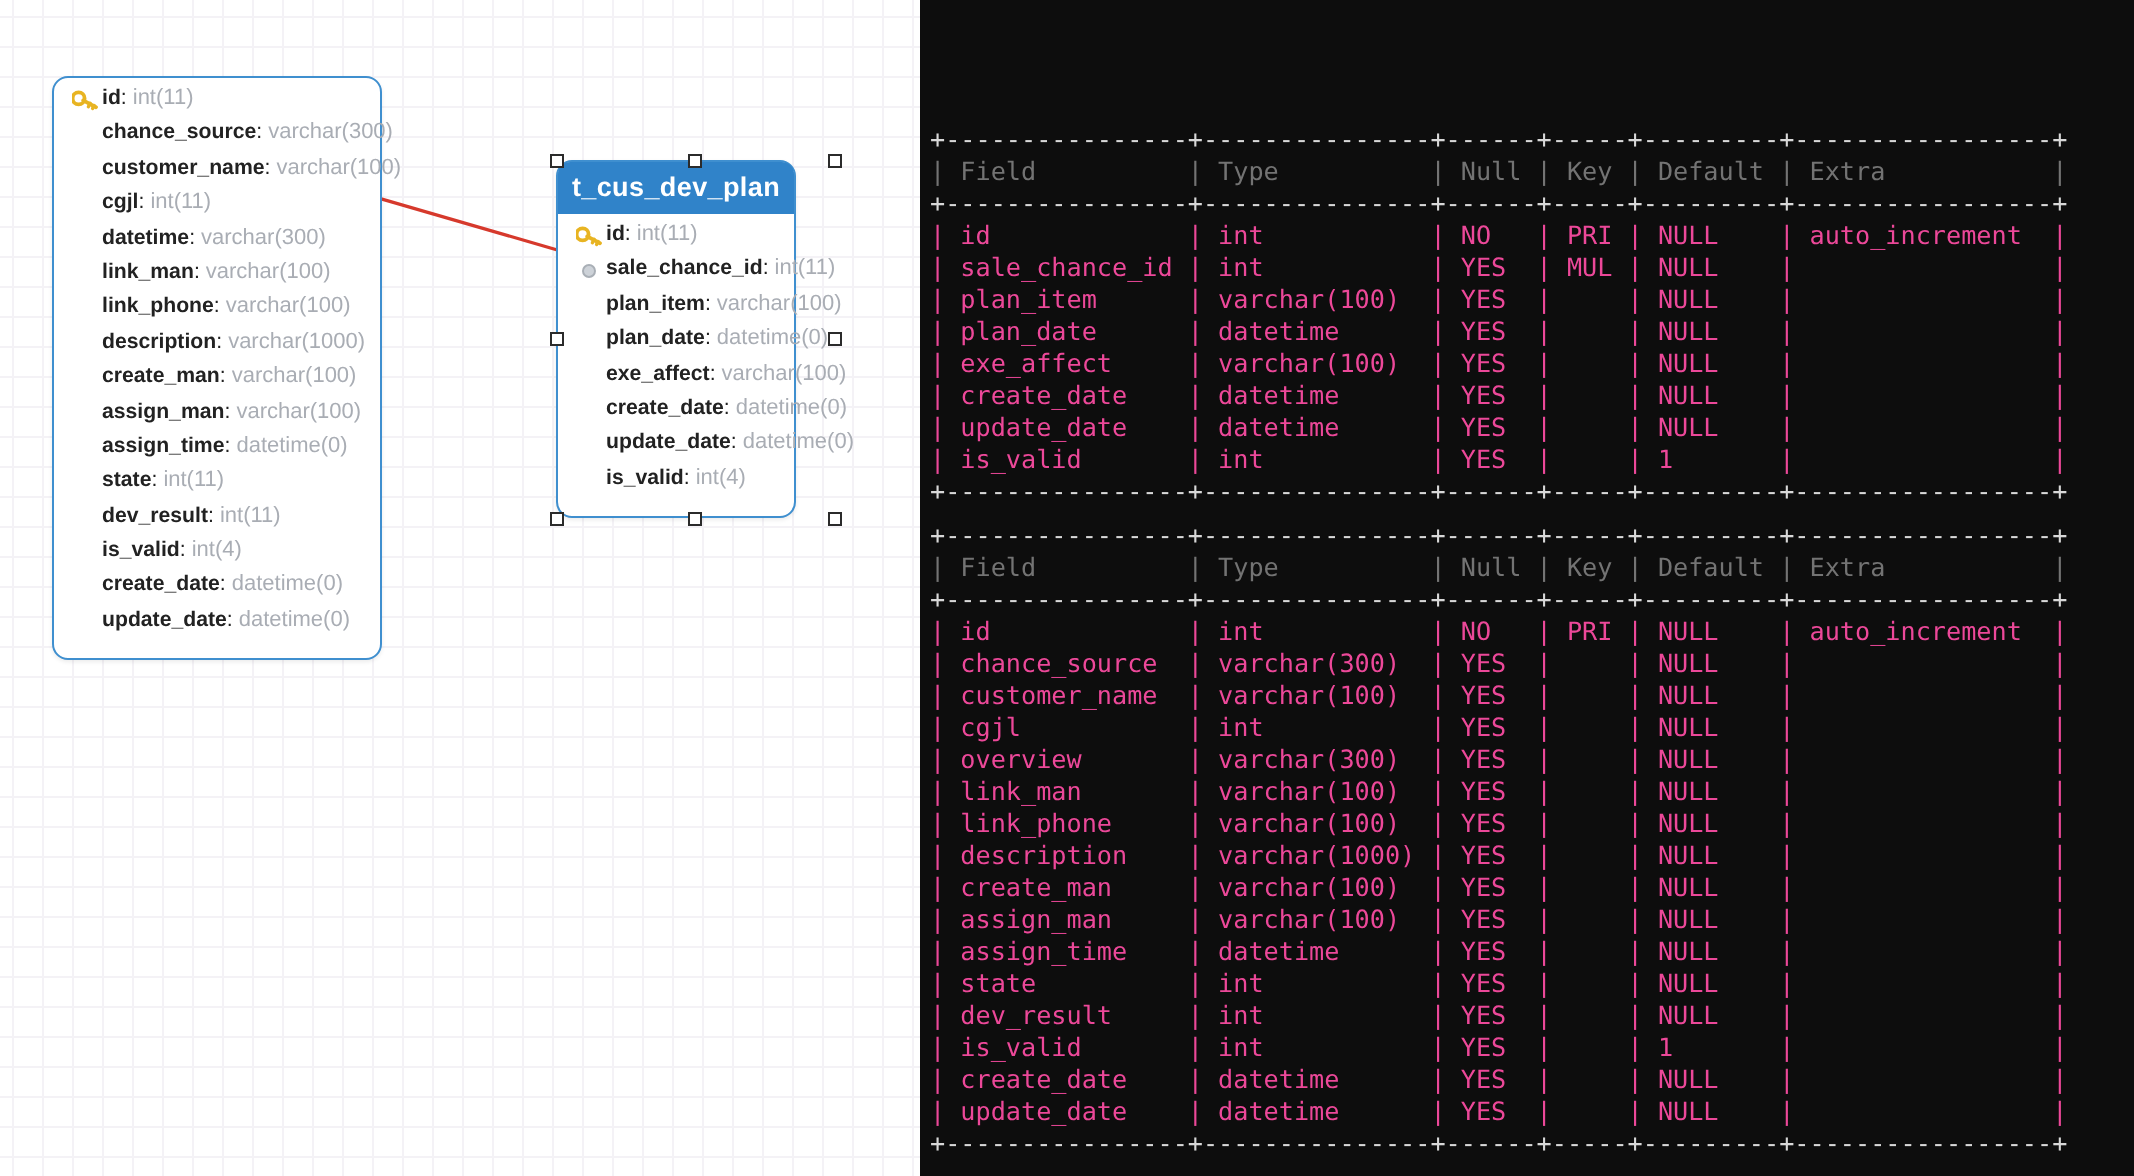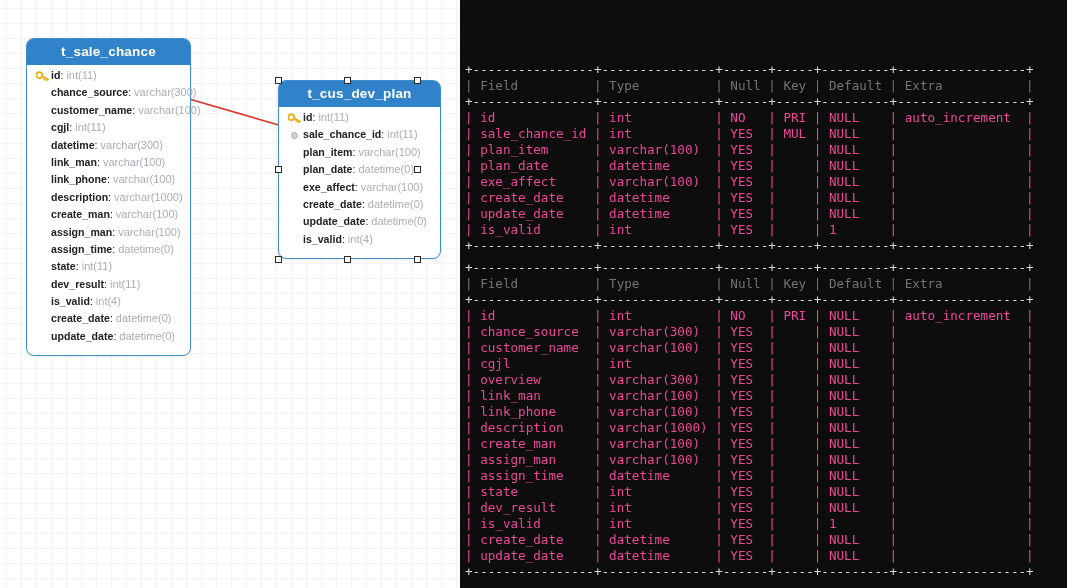--- a/index.html
+++ b/index.html
@@ -138,21 +138,20 @@
   <svg id="rel-arrow" viewBox="0 0 460 588" xmlns="http://www.w3.org/2000/svg">
     <defs>
       <marker id="arrowhead" markerWidth="7" markerHeight="7" refX="6" refY="3.0" orient="auto" markerUnits="strokeWidth">
         <polygon points="0 0, 7 3, 0 6" fill="#d6392c"></polygon>
       </marker>
     </defs>
     <line x1="289" y1="128" x2="96" y2="72" stroke="#d6392c" stroke-width="1.6" marker-end="url(#arrowhead)"></line>
   </svg>
 
   <div class="entity" id="entity-0" style="left:26px; top:38px; width:165px;">
-    <div class="entity-header">t_sale_chance</div>
     <div class="entity-body">
         <div class="field-row">
           <span class="field-icon">
             <svg class="key-glyph" width="13" height="11" viewBox="0 0 13 11">
               <circle cx="3.3" cy="4.2" r="3.0" fill="none" stroke="#e8b422" stroke-width="1.9"></circle>
               <path d="M5.6 5.2 L12 8.6" stroke="#e8b422" stroke-width="1.9" stroke-linecap="round"></path>
               <path d="M9.1 6.6 L8.2 8.4" stroke="#e8b422" stroke-width="1.7" stroke-linecap="round"></path>
               <path d="M11.1 7.7 L10.3 9.3" stroke="#e8b422" stroke-width="1.7" stroke-linecap="round"></path>
             </svg>
           </span>
@@ -246,21 +245,21 @@
         </div>
         <div class="field-row">
           <span class="field-icon"></span>
           <span class="field-name">update_date</span>
           <span class="field-colon">:</span>
           <span class="field-type">datetime(0)</span>
         </div>
       </div>
   </div>
 
-  <div class="entity" id="entity-1" style="left:278px; top:80px; width:163px;">
+  <div class="entity" id="entity-1" style="left:278px; top:80px; width:120px;">
     <div class="entity-header">t_cus_dev_plan</div>
     <div class="entity-body">
         <div class="field-row">
           <span class="field-icon">
             <svg class="key-glyph" width="13" height="11" viewBox="0 0 13 11">
               <circle cx="3.3" cy="4.2" r="3.0" fill="none" stroke="#e8b422" stroke-width="1.9"></circle>
               <path d="M5.6 5.2 L12 8.6" stroke="#e8b422" stroke-width="1.9" stroke-linecap="round"></path>
               <path d="M9.1 6.6 L8.2 8.4" stroke="#e8b422" stroke-width="1.7" stroke-linecap="round"></path>
               <path d="M11.1 7.7 L10.3 9.3" stroke="#e8b422" stroke-width="1.7" stroke-linecap="round"></path>
             </svg>

